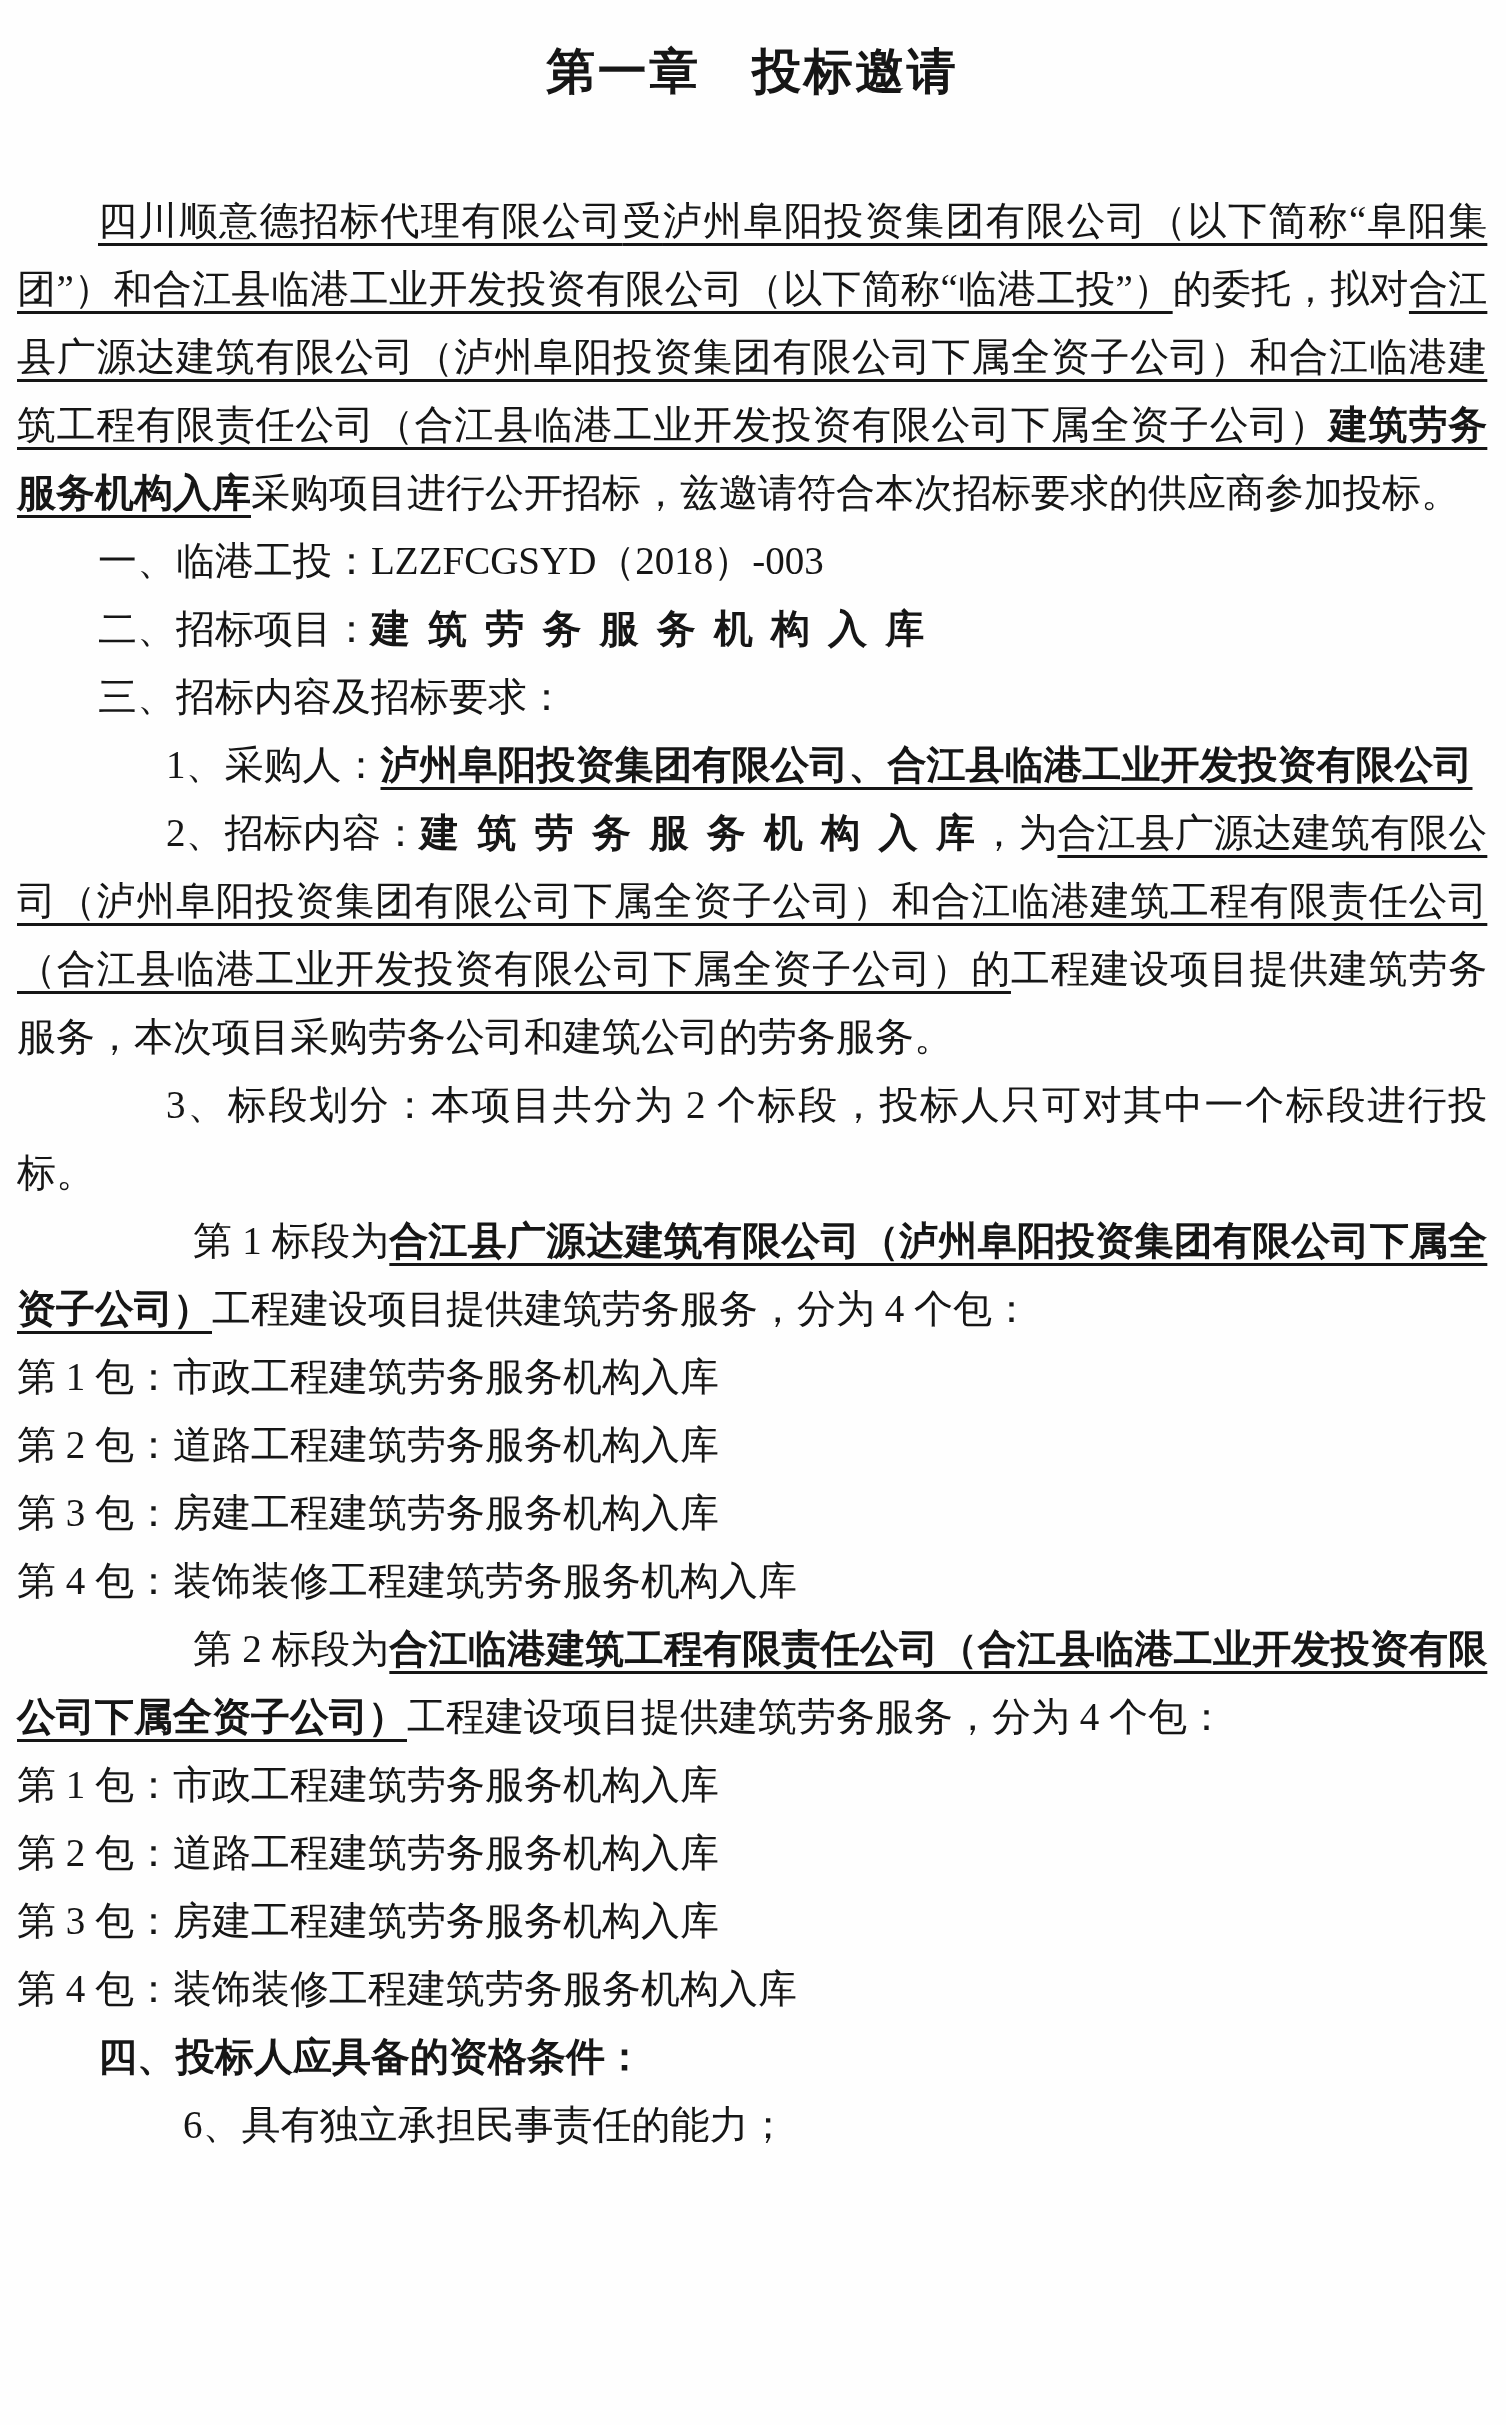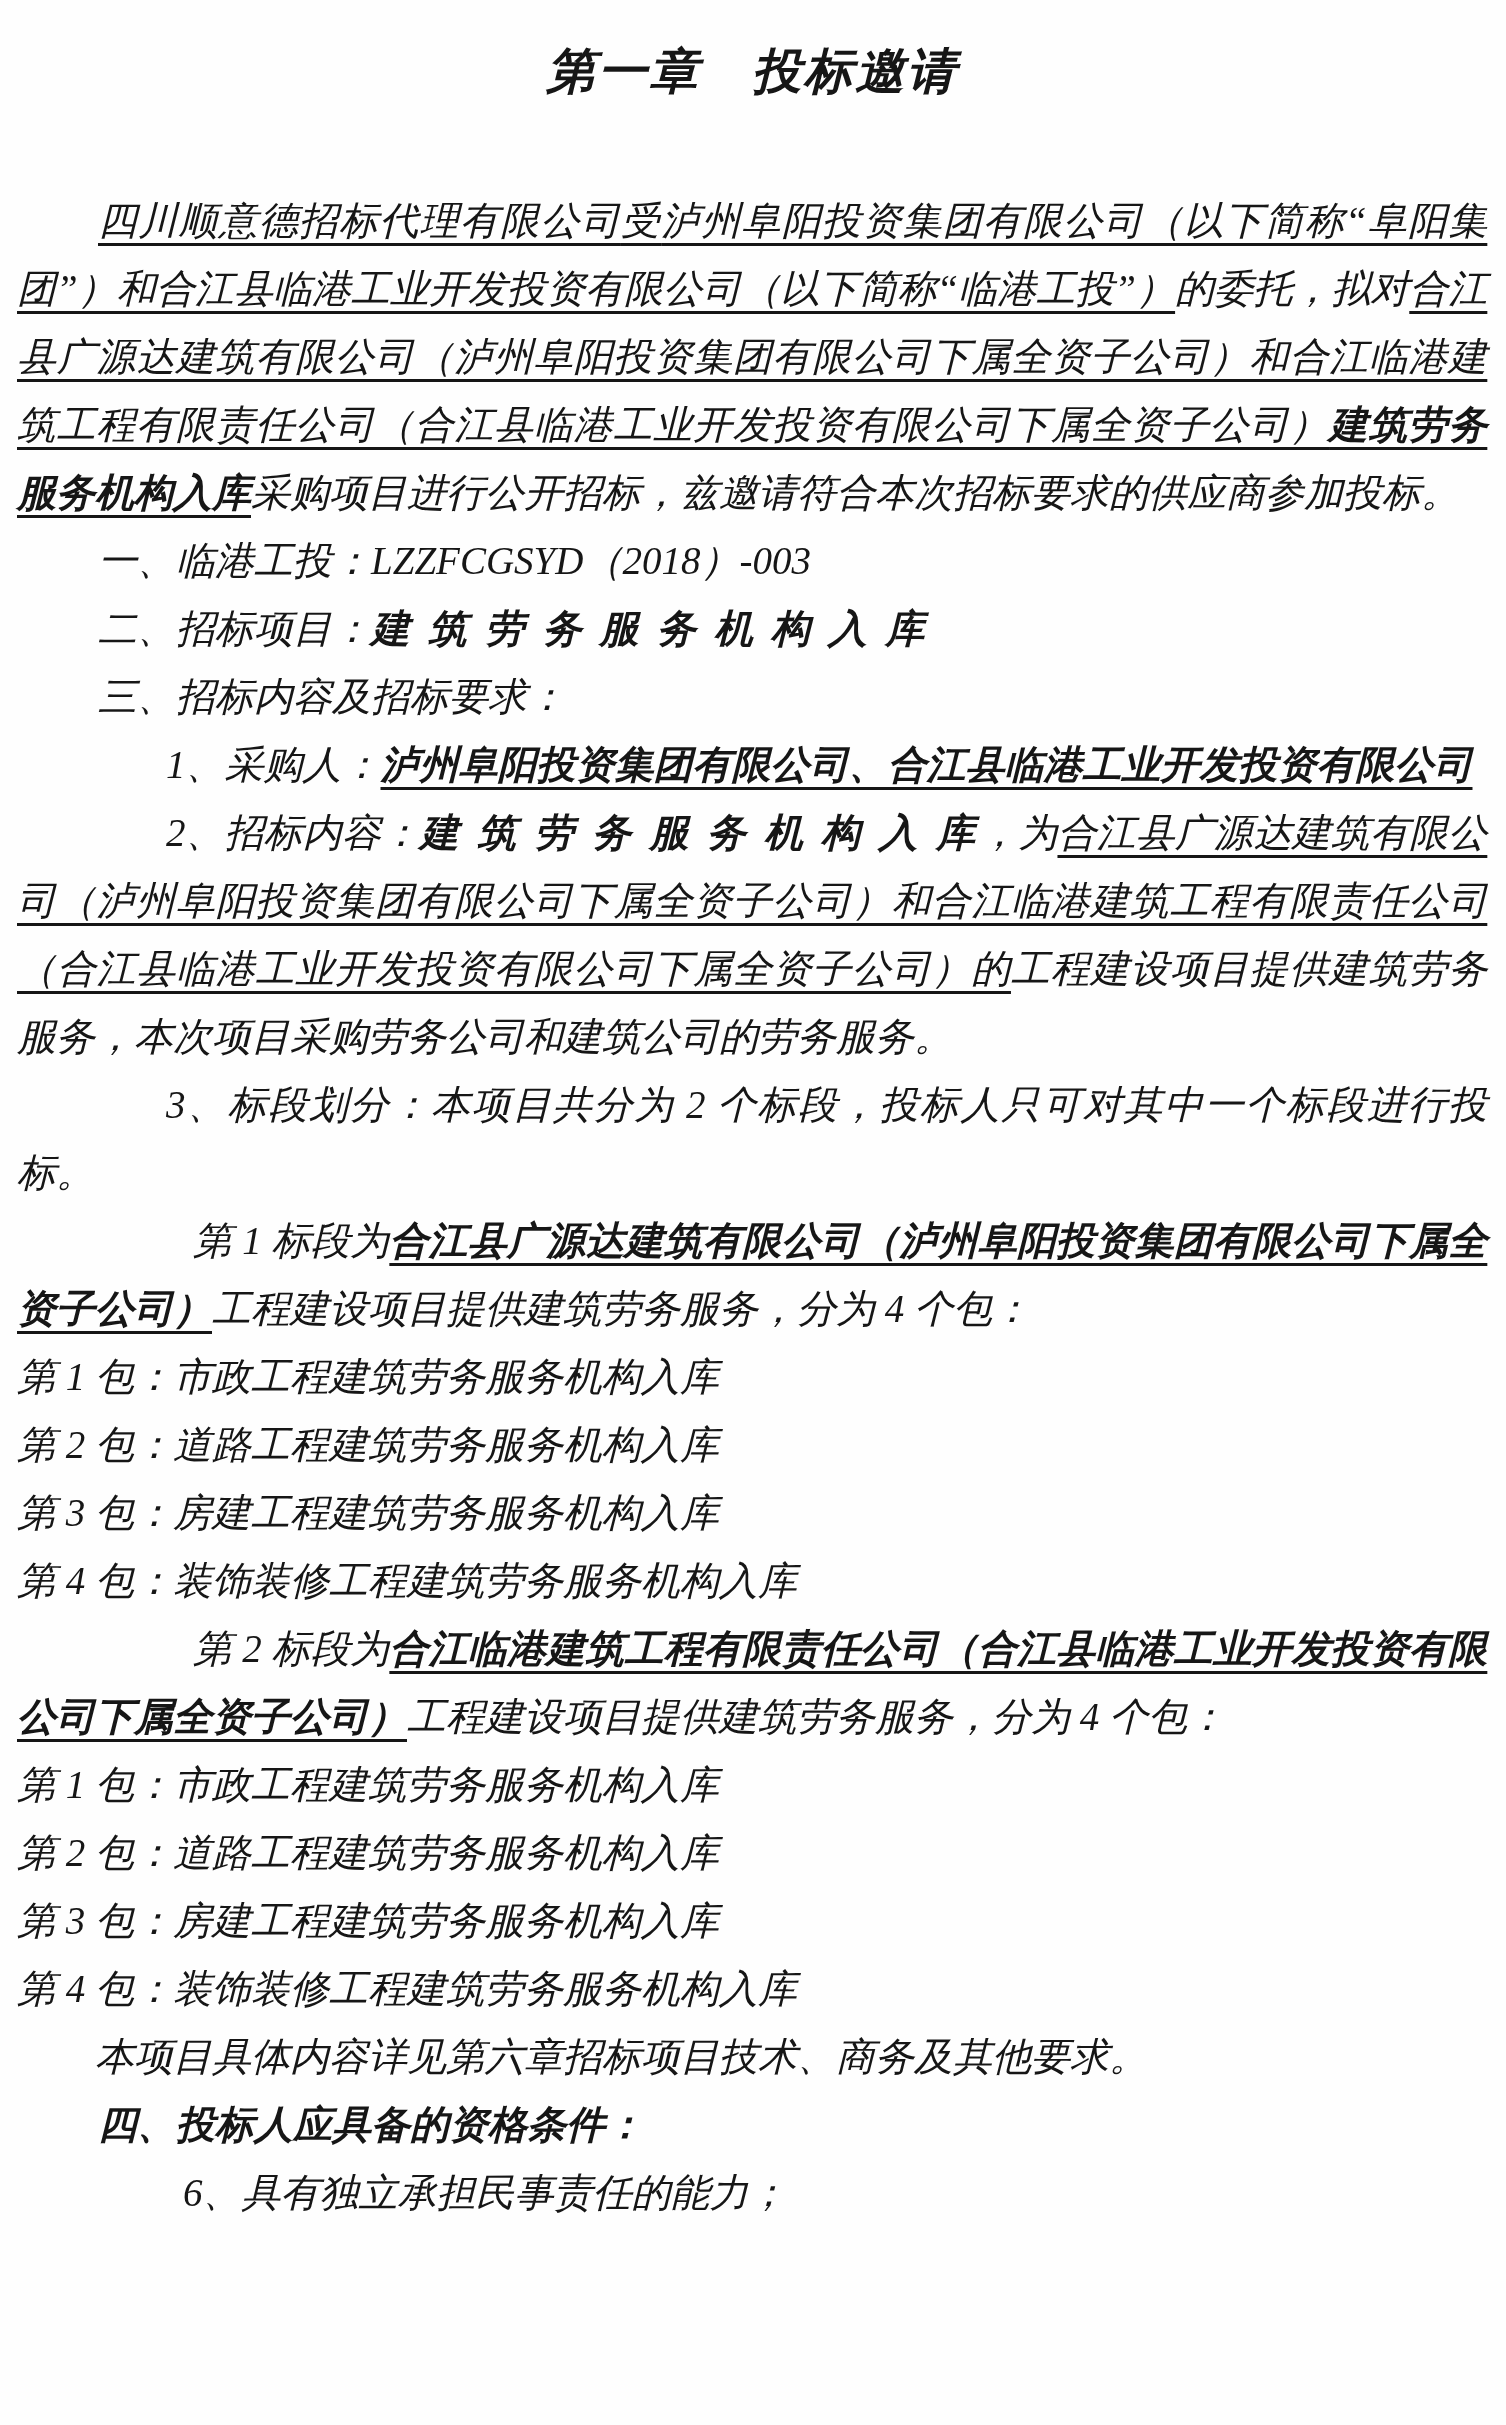--- a/index.html
+++ b/index.html
@@ -4,21 +4,21 @@
 <style>
   html, body { margin: 0; padding: 0; }
   body {
     width: 1506px;
     height: 2426px;
     background: #fefefe;
     color: #161616;
     font-family: "Liberation Serif", "DejaVu Serif", serif;
     overflow: hidden;
   }
-  .page { padding: 13.6px 18.7px 0 17px; font-style: italic; }
+  .page { padding: 13.6px 18.7px 0 17px; }
   .title {
     margin: 20.4px 0 0 0;
     text-align: center;
     font-size: 49px;
     line-height: 75px;
     font-weight: 700;
     letter-spacing: 2.5px;
   }
   .body {
     margin-top: 78px;
@@ -72,21 +72,20 @@
     <p class="para pkg">第 3 包：房建工程建筑劳务服务机构入库</p>
     <p class="para pkg">第 4 包：装饰装修工程建筑劳务服务机构入库</p>
 
     <p class="para lot"><span>第 2 标段为</span><span class="u b">合江临港建筑工程有限责任公司（合江县临港工业开发投资有限公司下属全资子公司）</span><span>工程建设项目提供建筑劳务服务，分为 4 个包：</span></p>
 
     <p class="para pkg">第 1 包：市政工程建筑劳务服务机构入库</p>
     <p class="para pkg">第 2 包：道路工程建筑劳务服务机构入库</p>
     <p class="para pkg">第 3 包：房建工程建筑劳务服务机构入库</p>
     <p class="para pkg">第 4 包：装饰装修工程建筑劳务服务机构入库</p>
 
-    <p class="para closing">本项目具体内容详见第六章招标项目技术、商务及其他要求。</p>
 
     <p class="para sec b">四、投标人应具备的资格条件：</p>
 
     <p class="para qual">6、具有独立承担民事责任的能力；</p>
 
   </div>
 </div>
 
 
 </body></html>

